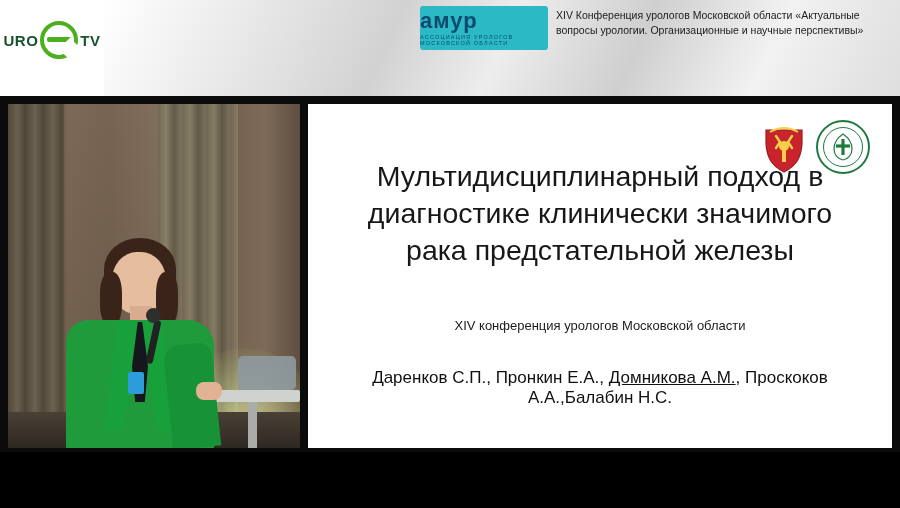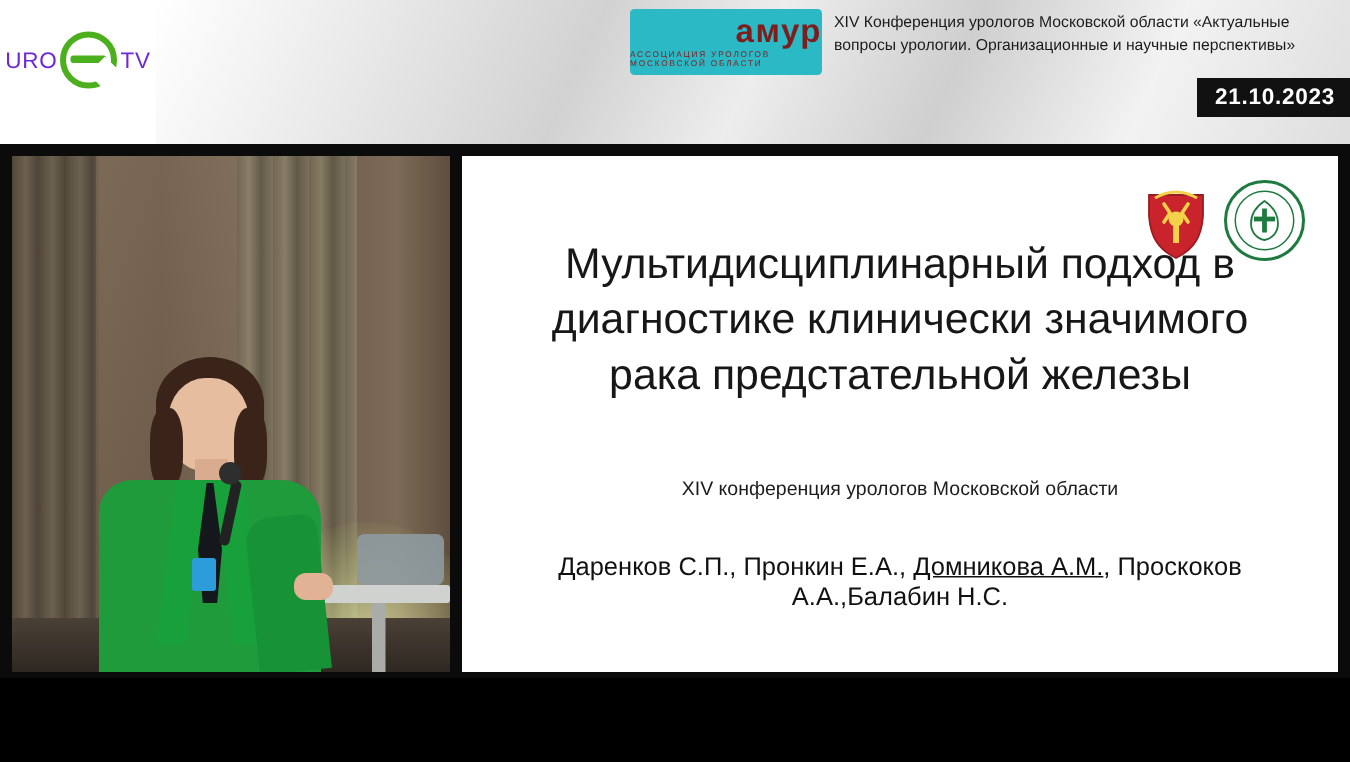--- a/index.html
+++ b/index.html
@@ -45,22 +45,22 @@
   .logo-inner {
     display: flex;
     align-items: center;
     justify-content: center;
     gap: 1px;
     transform: translateY(-8px);
   }
   .logo-text {
     font-size: 15px;
     letter-spacing: 0.5px;
-    color: #6d28d9;
-    font-weight: 400;
+    color: #14532d;
+    font-weight: 700;
   }
   .logo-e {
     width: 38px;
     height: 38px;
     border-radius: 50%;
     border: 4px solid #4caf1e;
     position: relative;
     margin: 0 1px;
     box-sizing: border-box;
   }
@@ -98,23 +98,23 @@
   .amur-logo {
     position: absolute;
     left: 420px;
     top: 6px;
     width: 128px;
     height: 44px;
     background: #2bb9c6;
     border-radius: 3px;
     display: flex;
     flex-direction: column;
-    align-items: flex-end;
+    align-items: flex-start;
     justify-content: center;
-    color: #7f1d1d;
+    color: #0c4a6e;
   }
   .amur-title {
     font-size: 22px;
     font-weight: bold;
     letter-spacing: 1px;
     line-height: 22px;
   }
   .amur-sub {
     font-size: 5.5px;
     letter-spacing: 1.2px;
@@ -431,21 +431,20 @@
       </div>
     </div>
 
     <div class="amur-logo">
       <div class="amur-title">амур</div>
       <div class="amur-sub">АССОЦИАЦИЯ УРОЛОГОВ МОСКОВСКОЙ ОБЛАСТИ</div>
     </div>
 
     <div class="conf-title">XIV Конференция урологов Московской области «Актуальные вопросы урологии. Организационные и научные перспективы»</div>
 
-    <div class="date-badge">21.10.2023</div>
   </div>
 
   <div class="speaker">
     <div class="sp-wall"></div>
     <div class="sp-curtain2"></div>
     <div class="sp-panel"></div>
     <div class="sp-curtain"></div>
     <div class="sp-light"></div>
     <div class="sp-floor"></div>
     <div class="sp-chair"></div>

